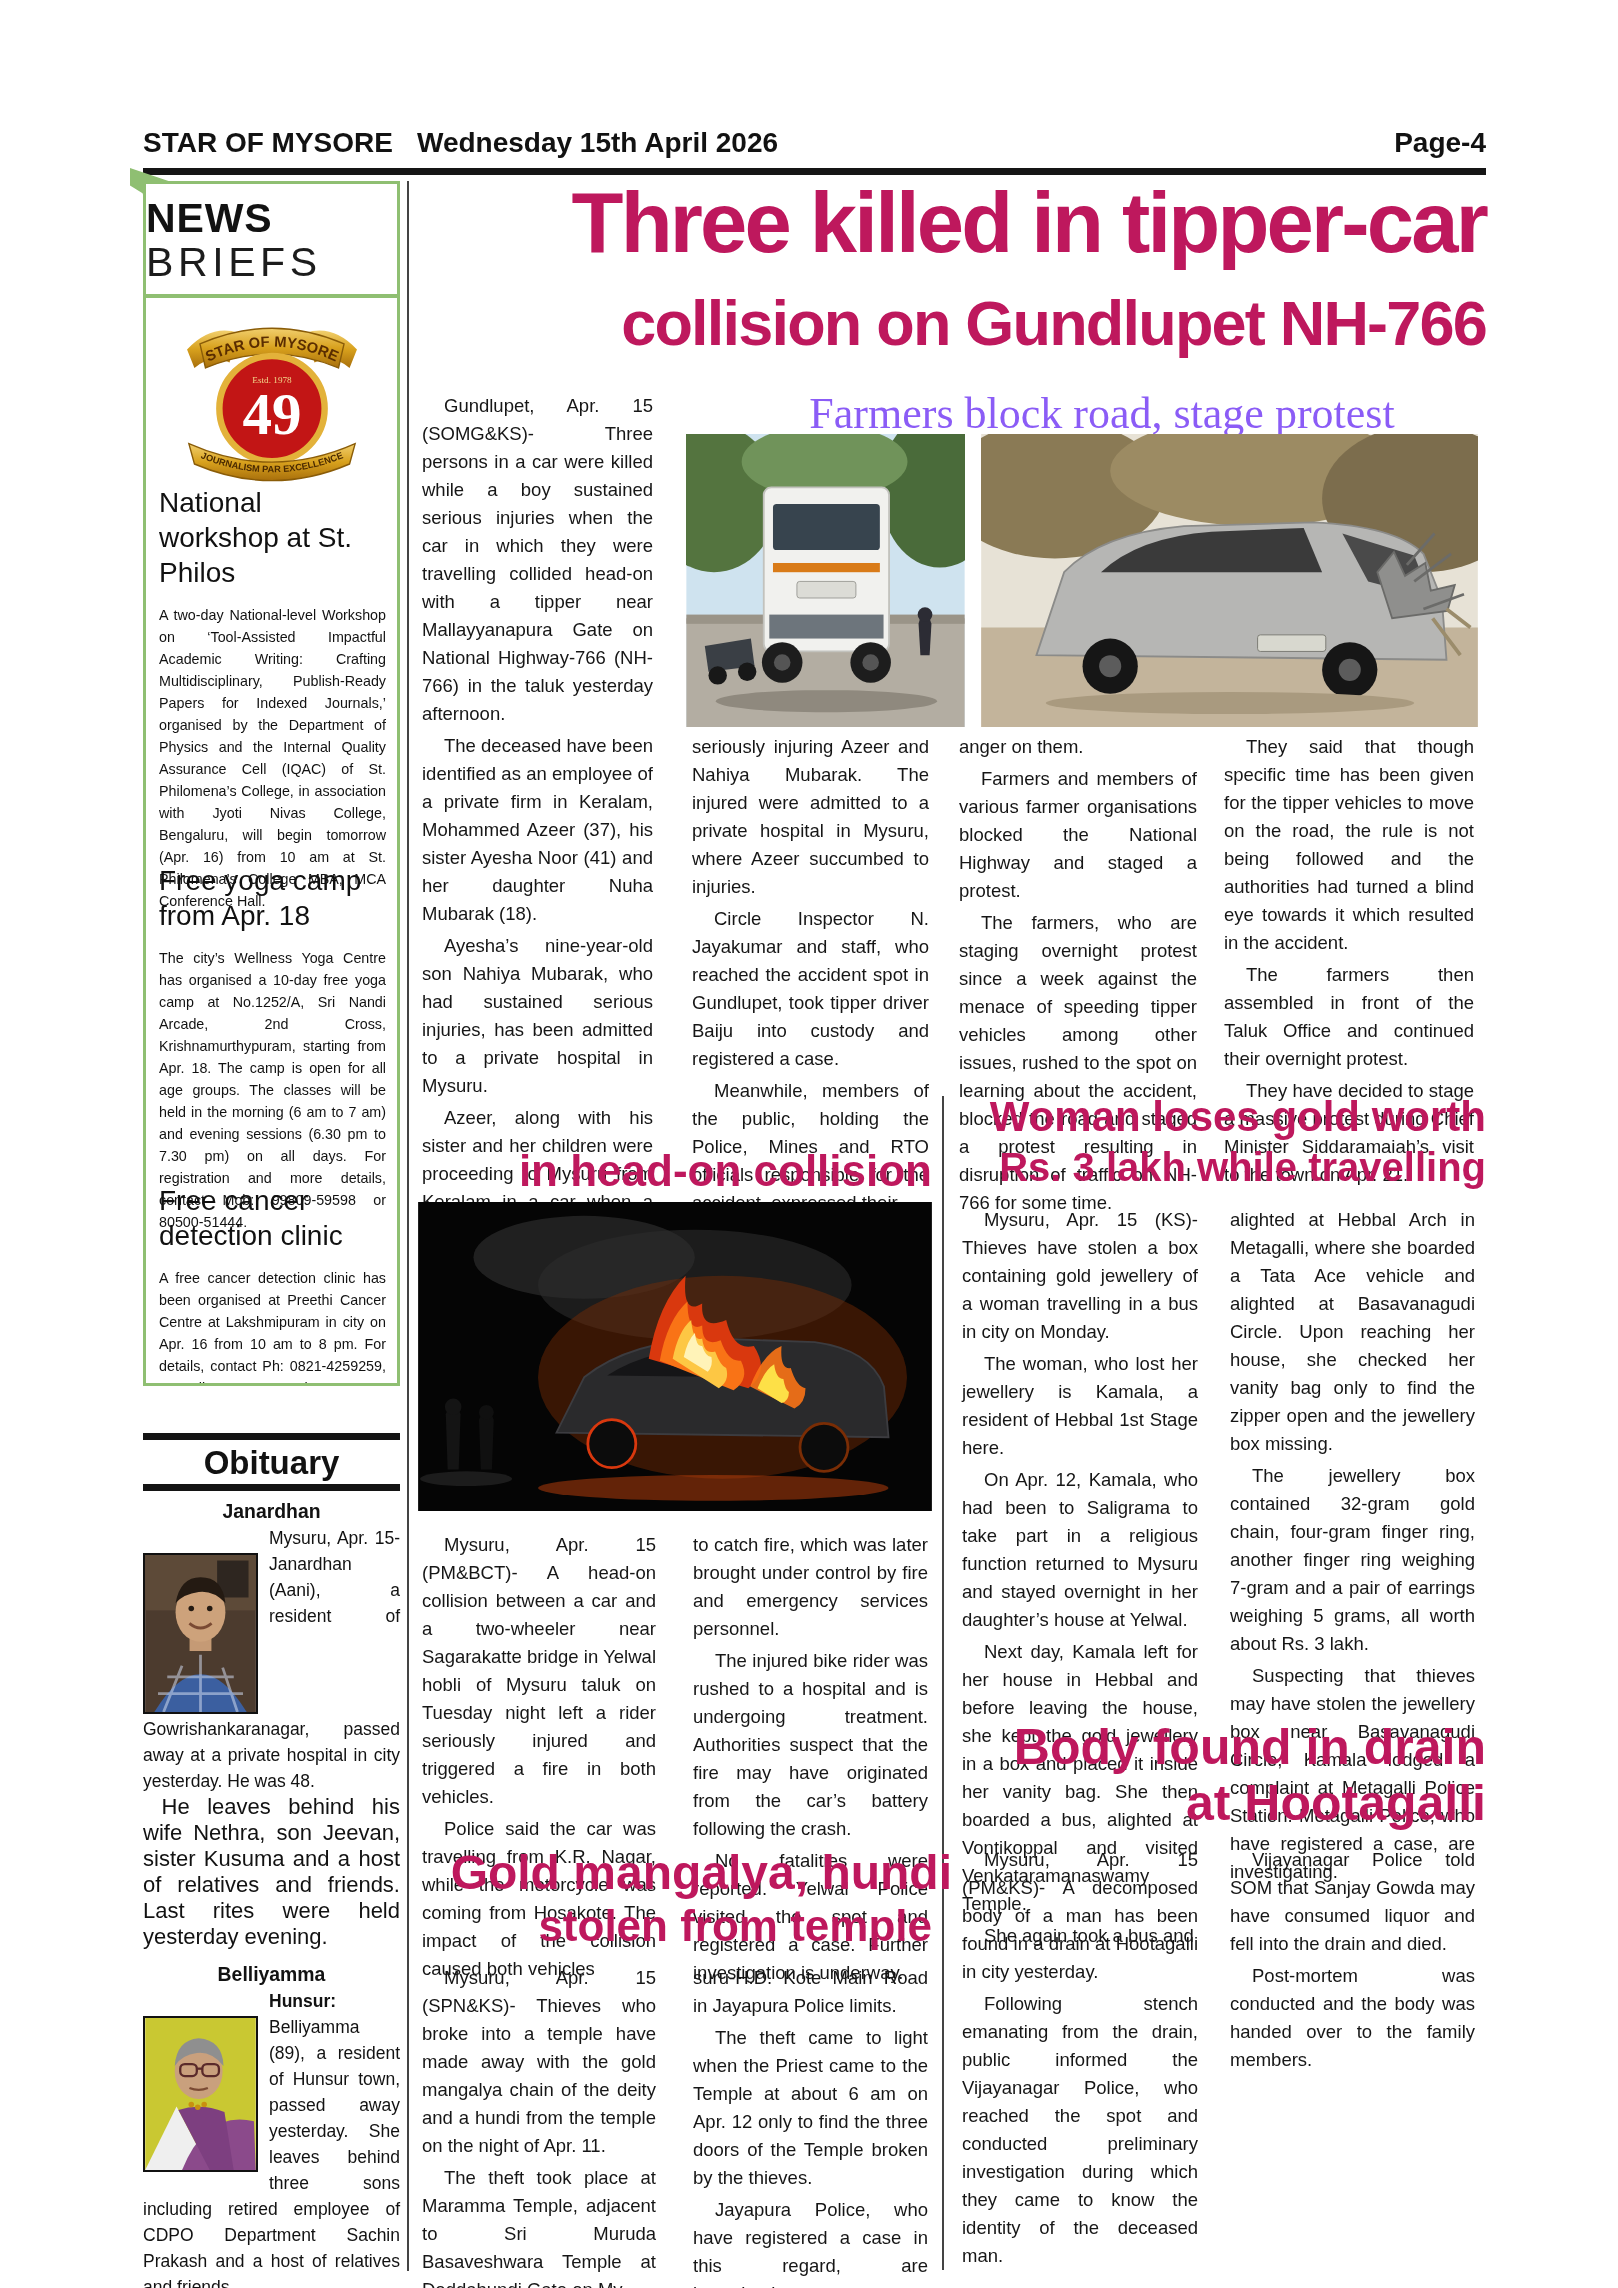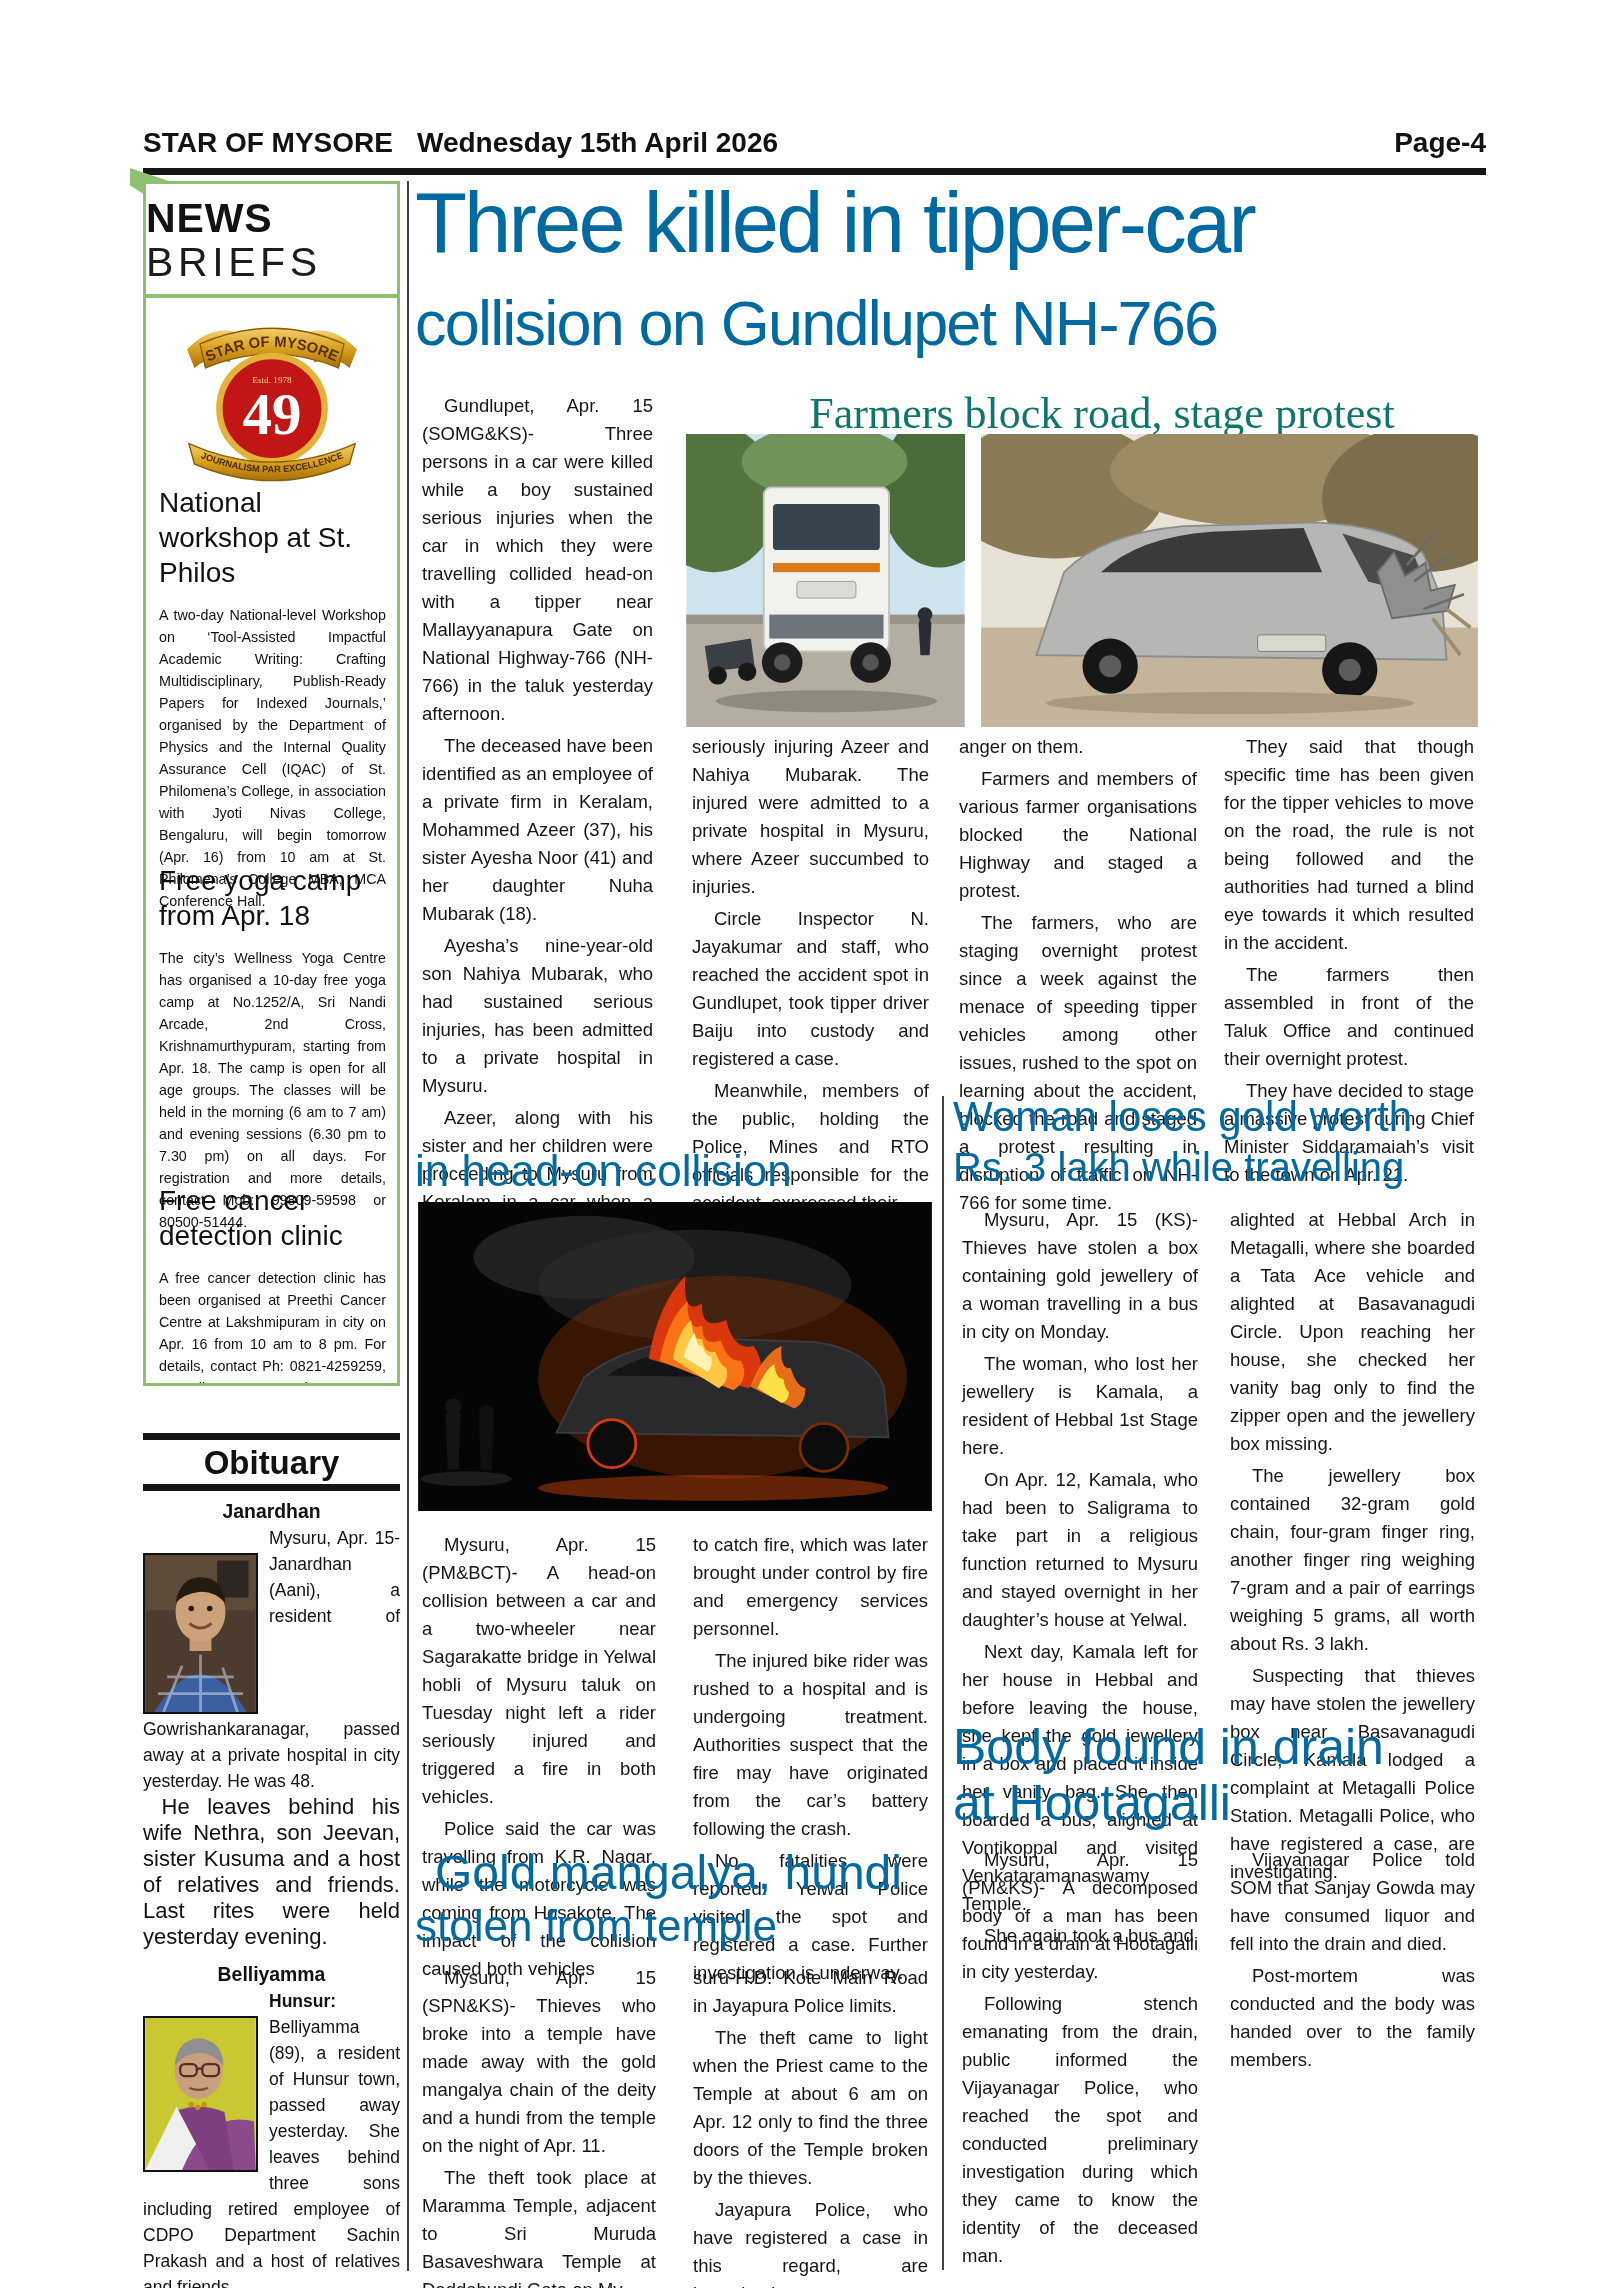--- a/index.html
+++ b/index.html
@@ -23,24 +23,24 @@
   
   .obit-bar{height:7.4px;background:#141414;}
   .obit-title{font-size:33px;font-weight:700;text-align:center;padding:3.7px 0 1.8px 0;}
   .obit-name{font-size:19.4px;font-weight:700;text-align:center;margin:9.2px 0 1.8px 0;}
   .obit-text{font-size:17.5px;line-height:26px;text-align:justify;margin:0;}
   .obit-text .ph{float:left;margin:28px 11px 1.8px 0;}
   .obit-p2{font-size:22px;line-height:26px;text-align:justify;margin:0;text-indent:18.5px;}
   .bold{font-weight:700;}
   .ph svg{display:block;border:2.8px solid #111;}
   
-  .hl{position:absolute;text-align:left;font-weight:400;color:#0369a1;white-space:nowrap;}
+  .hl{position:absolute;text-align:right;font-weight:700;color:#be185d;white-space:nowrap;}
   .hl1{font-size:85px;letter-spacing:-2.8px;line-height:102px;}
   .hl2{font-size:63px;letter-spacing:-1.8px;line-height:83px;}
-  .red-sub{font-family:"Liberation Serif",serif;color:#0f766e;font-weight:500;
+  .red-sub{font-family:"Liberation Serif",serif;color:#8b5cf6;font-weight:500;
            font-size:44px;text-align:center;white-space:nowrap;}
   .sec-h{font-size:48px;line-height:54px;}
   .sec-h2{font-size:44px;line-height:50px;}
   .wm-h{font-size:42px;line-height:48px;}
   .wm-h2{font-size:40px;line-height:46px;}
   .dr-h{font-size:50px;line-height:54px;}
   
   .col{position:absolute;text-align:justify;font-size:18.5px;line-height:28px;color:#161616;}
   .col p{margin:4px;text-indent:22px;}
   .col p.cont{text-indent:0;}

